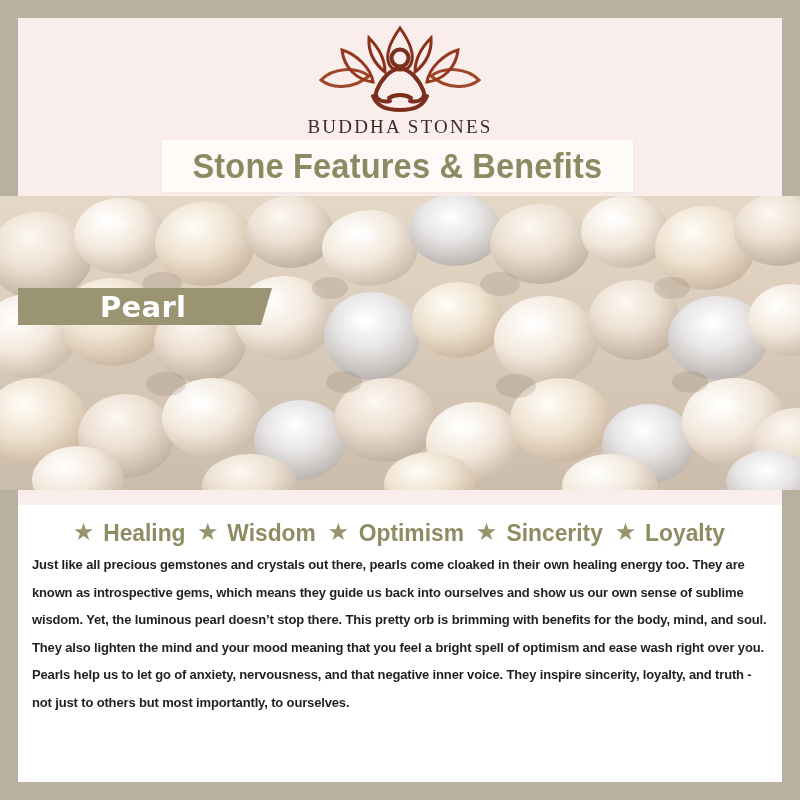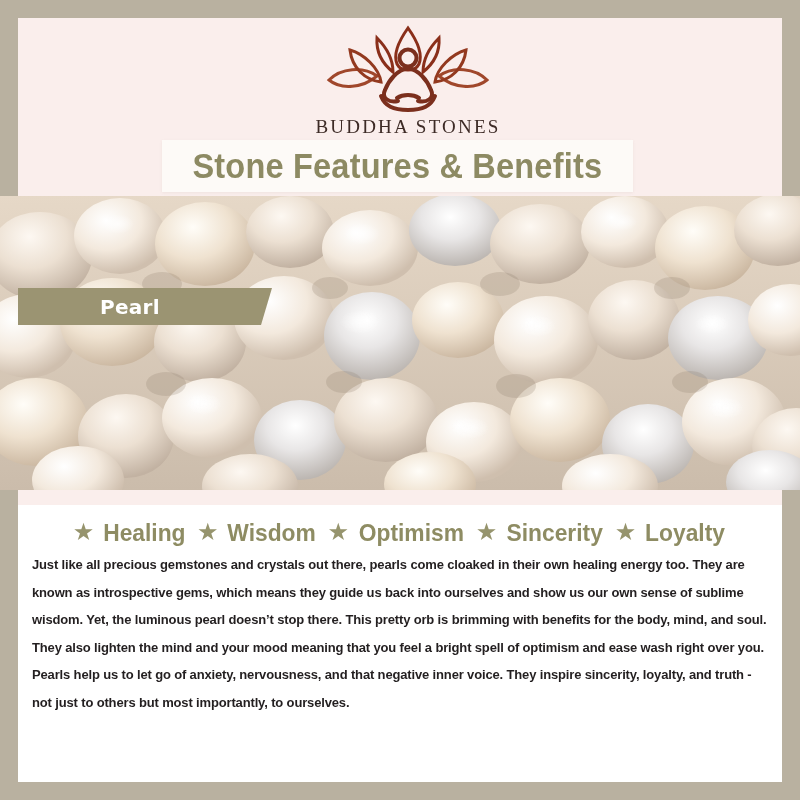--- a/index.html
+++ b/index.html
@@ -18,21 +18,21 @@
   
   .canvas{
     position:absolute;
     left:18px;top:18px;
     width:764px;height:764px;
     background:#faeeec;
   }
 
   
   .logo-wrap{
-    position:absolute;left:8px;top:6px;width:764px;
+    position:absolute;left:0;top:6px;width:764px;
     display:flex;flex-direction:column;align-items:center;
   }
   .logo-mark{width:178px;height:88px;display:block;}
   .logo-word{
     margin-top:4px;
     font-family:"Liberation Serif","DejaVu Serif",serif;
     font-size:19px;letter-spacing:2.2px;color:#3d2b26;
     font-weight:400;
   }
 
@@ -75,21 +75,21 @@
   }
   .stone-band:after{
     content:"";position:absolute;right:-11px;top:0;
     width:0;height:0;
     border-top:37px solid #9b9472;
     border-right:11px solid transparent;
   }
   .stone-name{
     margin-left:82px;
     color:#ffffff;
-    font-size:20px;
+    font-size:29px;
     font-weight:700;
     letter-spacing:.3px;
     font-family:"DejaVu Sans","Liberation Sans",sans-serif;
   }
 
   
   .panel{
     position:absolute;
     left:0px;top:487px;
     width:764px;height:277px;

